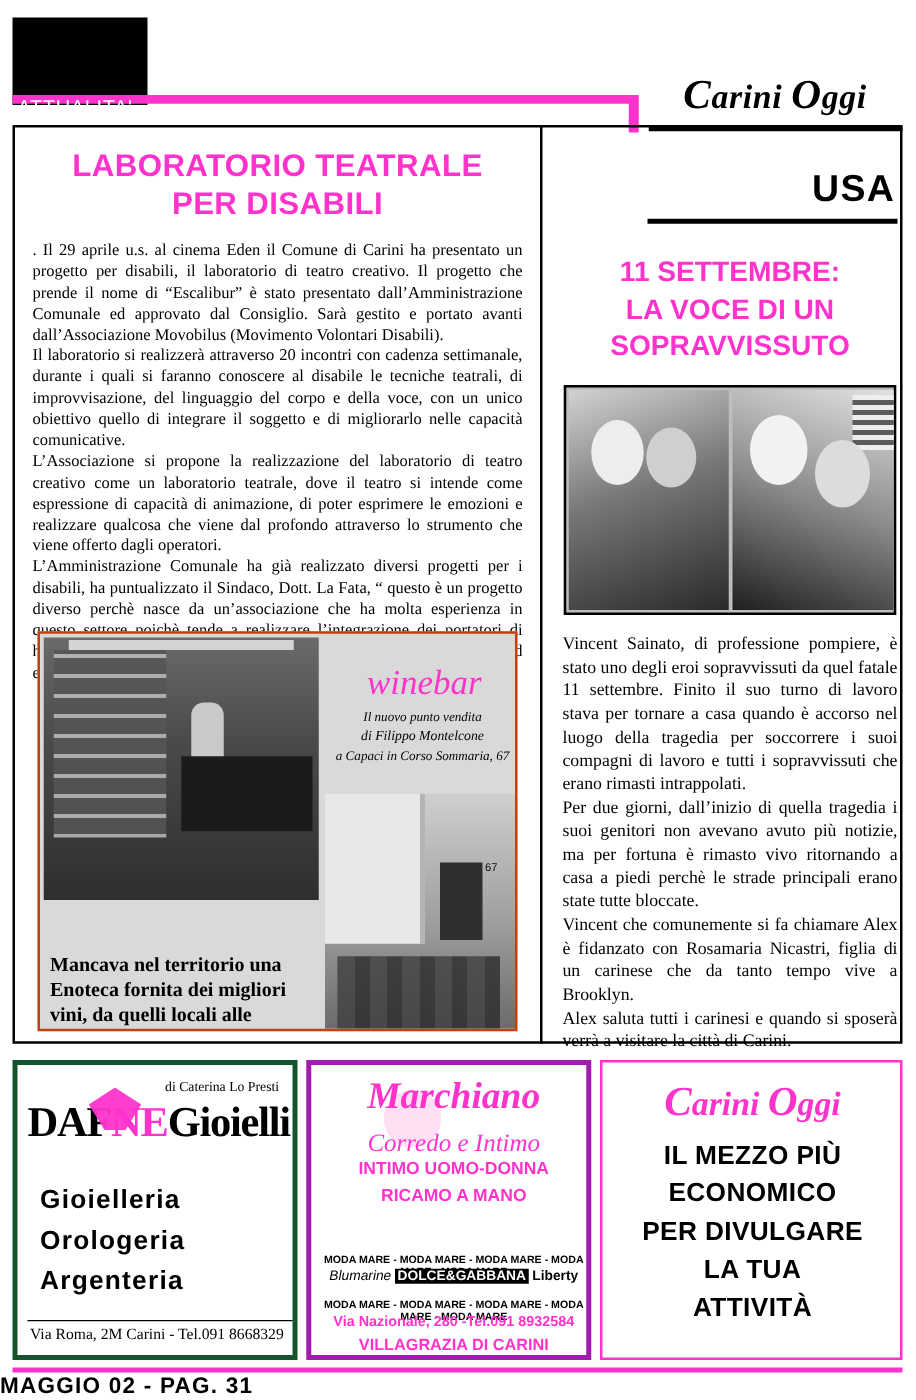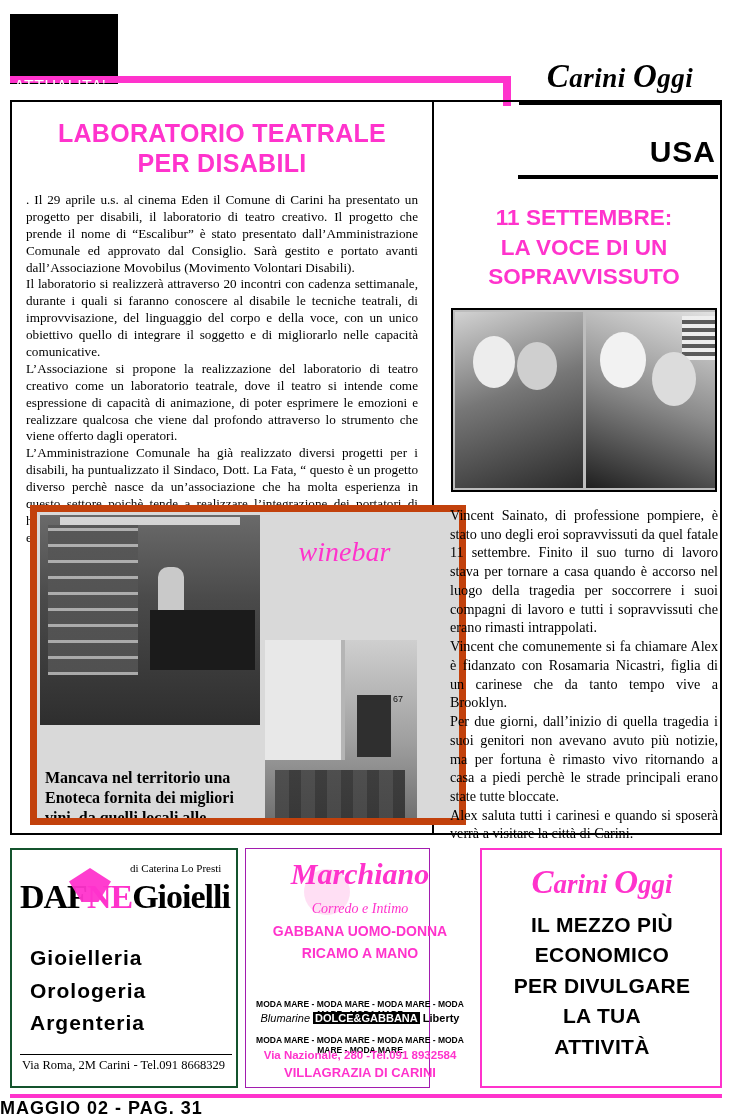--- a/index.html
+++ b/index.html
@@ -58,22 +58,22 @@
   }
   .body-text{
     font-size:13.2px;line-height:1.28;text-align:justify;color:#000;
     margin-top:14px;
   }
   .body-text p{margin:0 0 0 0;text-indent:0;}
   .body-text p + p{margin-top:0px;}
 
   
   .photo-left{
-    position:absolute;left:30px;top:505px;width:436px;height:320px;
-    border:7px solid #c2410c;box-sizing:border-box;background:#d9d9d9;
+    position:absolute;left:30px;top:505px;width:384px;height:320px;
+    border:2px solid #c2410c;box-sizing:border-box;background:#d9d9d9;
     overflow:hidden;
   }
   .shop-photo{
     position:absolute;left:3px;top:3px;width:220px;height:210px;
     background:
       linear-gradient(180deg,#6a6a6a 0%, #4a4a4a 40%, #2e2e2e 100%);
     overflow:hidden;
   }
   .shop-photo:before{
     content:"";position:absolute;left:8px;top:10px;width:90px;height:150px;
@@ -179,25 +179,25 @@
   .right-text{
     position:absolute;left:450px;top:506px;width:268px;
     font-family:"Liberation Serif", serif;
     font-size:14.2px;line-height:1.32;text-align:justify;color:#000;
   }
   .right-text p{margin:0;}
 
   
   .ad1{
     position:absolute;left:10px;top:848px;width:228px;height:240px;
-    border:2px solid #14532d;box-sizing:border-box;background:#fff;
+    border:4px solid #14532d;box-sizing:border-box;background:#fff;
   }
   .ad2{
-    position:absolute;left:245px;top:848px;width:185px;height:240px;
-    border:1px solid #a21caf;box-sizing:border-box;background:#fff;
+    position:absolute;left:245px;top:848px;width:228px;height:240px;
+    border:4px solid #a21caf;box-sizing:border-box;background:#fff;
   }
   .ad3{
     position:absolute;left:480px;top:848px;width:242px;height:240px;
     border:2px solid #ff33cc;box-sizing:border-box;background:#fff;
   }
   .ad1 .dicat{
     position:absolute;left:118px;top:12px;font-size:11px;font-family:"Liberation Serif",serif;
   }
   .dafne{
     position:absolute;left:8px;top:28px;width:210px;
@@ -229,21 +229,21 @@
     font-family:"Liberation Serif", serif;font-style:italic;font-weight:bold;
     font-size:30px;color:#ff33cc;text-align:center;
   }
   .marchiano-circle{
     position:absolute;left:58px;top:20px;width:46px;height:46px;border-radius:50%;
     background:#ffd4f0;opacity:.75;
   }
   .marchiano-sub{
     position:absolute;left:10px;top:52px;width:208px;text-align:center;
     font-family:"Liberation Serif", serif;font-style:italic;
-    font-size:14px;color:#ff33cc;
+    font-size:20px;color:#ff33cc;
   }
   .ad2 .l1{
     position:absolute;left:10px;top:74px;width:208px;text-align:center;
     font-family:"Liberation Sans", sans-serif;font-weight:bold;font-size:14px;color:#ff33cc;
   }
   .ad2 .l2{
     position:absolute;left:10px;top:96px;width:208px;text-align:center;
     font-family:"Liberation Sans", sans-serif;font-weight:bold;font-size:14px;color:#ff33cc;
   }
   .ad2 .l3{
@@ -324,20 +324,25 @@
       <p> L’Amministrazione Comunale ha già realizzato diversi progetti per i disabili, ha puntualizzato il Sindaco, Dott. La Fata, “ questo è un progetto  diverso perchè nasce da un’associazione che ha molta esperienza in questo settore poichè tende a realizzare l’integrazione dei portatori di handicap nel teatro, cercando di portar fuori quello che non riescono ad esprimere perchè mai nessuno  li ha stimolati in tal senso”.</p>
     </div>
   </div>
 
   <div class="photo-left">
     <div class="shop-photo">
       <div class="shop-light"></div>
       <div class="shop-person"></div>
     </div>
     <div class="winebar">winebar</div>
+    <div class="winebar-sub">
+      <div>Il nuovo punto vendita</div>
+      <div class="nome">di  Filippo Montelcone</div>
+      <div>a Capaci in Corso Sommaria, 67</div>
+    </div>
     <div class="street-photo">
       <div class="street-door"></div>
       <div class="street-num">67</div>
     </div>
     <div class="mancava">Mancava nel territorio una Enoteca fornita dei migliori vini, da quelli locali alle etichette internazionali.</div>
   </div>
 
   <div class="usa-title">USA</div>
   <div class="usa-rule"></div>
   <div class="settembre">
@@ -348,22 +353,22 @@
 
   <div class="photo-right">
     <div class="ph-a"></div>
     <div class="ph-b">
       <div class="flag"></div>
     </div>
   </div>
 
   <div class="right-text">
     <p>Vincent  Sainato,  di  professione pompiere,   è  stato  uno  degli  eroi sopravvissuti da quel fatale 11 settembre. Finito il suo turno di lavoro stava per tornare a casa quando è accorso nel luogo della tragedia per soccorrere i suoi compagni di lavoro e tutti i sopravvissuti che erano rimasti intrappolati.</p>
+    <p>Per due giorni, dall’inizio di quella tragedia i suoi genitori non avevano avuto più notizie, ma per fortuna è rimasto vivo ritornando a casa a piedi perchè le strade principali erano state tutte bloccate.</p>
     <p>Vincent che comunemente si fa chiamare Alex è fidanzato con Rosamaria Nicastri, figlia di un carinese che da tanto tempo vive a Brooklyn.</p>
-    <p>Per due giorni, dall’inizio di quella tragedia i suoi genitori non avevano avuto più notizie, ma per fortuna è rimasto vivo ritornando a casa a piedi perchè le strade principali erano state tutte bloccate.</p>
     <p>Alex saluta tutti i carinesi e quando  si sposerà verrà a visitare la città di Carini.</p>
   </div>
 
   <div class="ad1">
     <div class="dicat">di Caterina Lo Presti</div>
     <div class="dafne">
       <span>DAF</span><span class="pink">NE</span><span>Gioielli</span>
     </div>
     <div class="dafne-motif"></div>
     <div class="lines">
@@ -372,21 +377,21 @@
       <div>Argenteria</div>
     </div>
     <div class="addr-rule"></div>
     <div class="addr">Via Roma, 2M Carini - Tel.091 8668329</div>
   </div>
 
   <div class="ad2">
     <div class="marchiano-circle"></div>
     <div class="marchiano">Marchiano</div>
     <div class="marchiano-sub">Corredo e Intimo</div>
-    <div class="l1">GABBANA UOMO-DONNA</div>
+    <div class="l1">INTIMO UOMO-DONNA</div>
     <div class="l2">RICAMO A MANO</div>
     <div class="strip1">MODA MARE - MODA MARE - MODA MARE - MODA MARE - MODA MARE</div>
     <div class="brands">
       <span class="b1">Blumarine</span>
       <span class="b2">DOLCE&amp;GABBANA</span>
       <span class="b3">Liberty</span>
     </div>
     <div class="strip3">MODA MARE - MODA MARE - MODA MARE - MODA MARE - MODA MARE</div>
     <div class="via">Via Nazionale, 280 -Tel.091 8932584</div>
     <div class="villa">VILLAGRAZIA DI CARINI</div>

